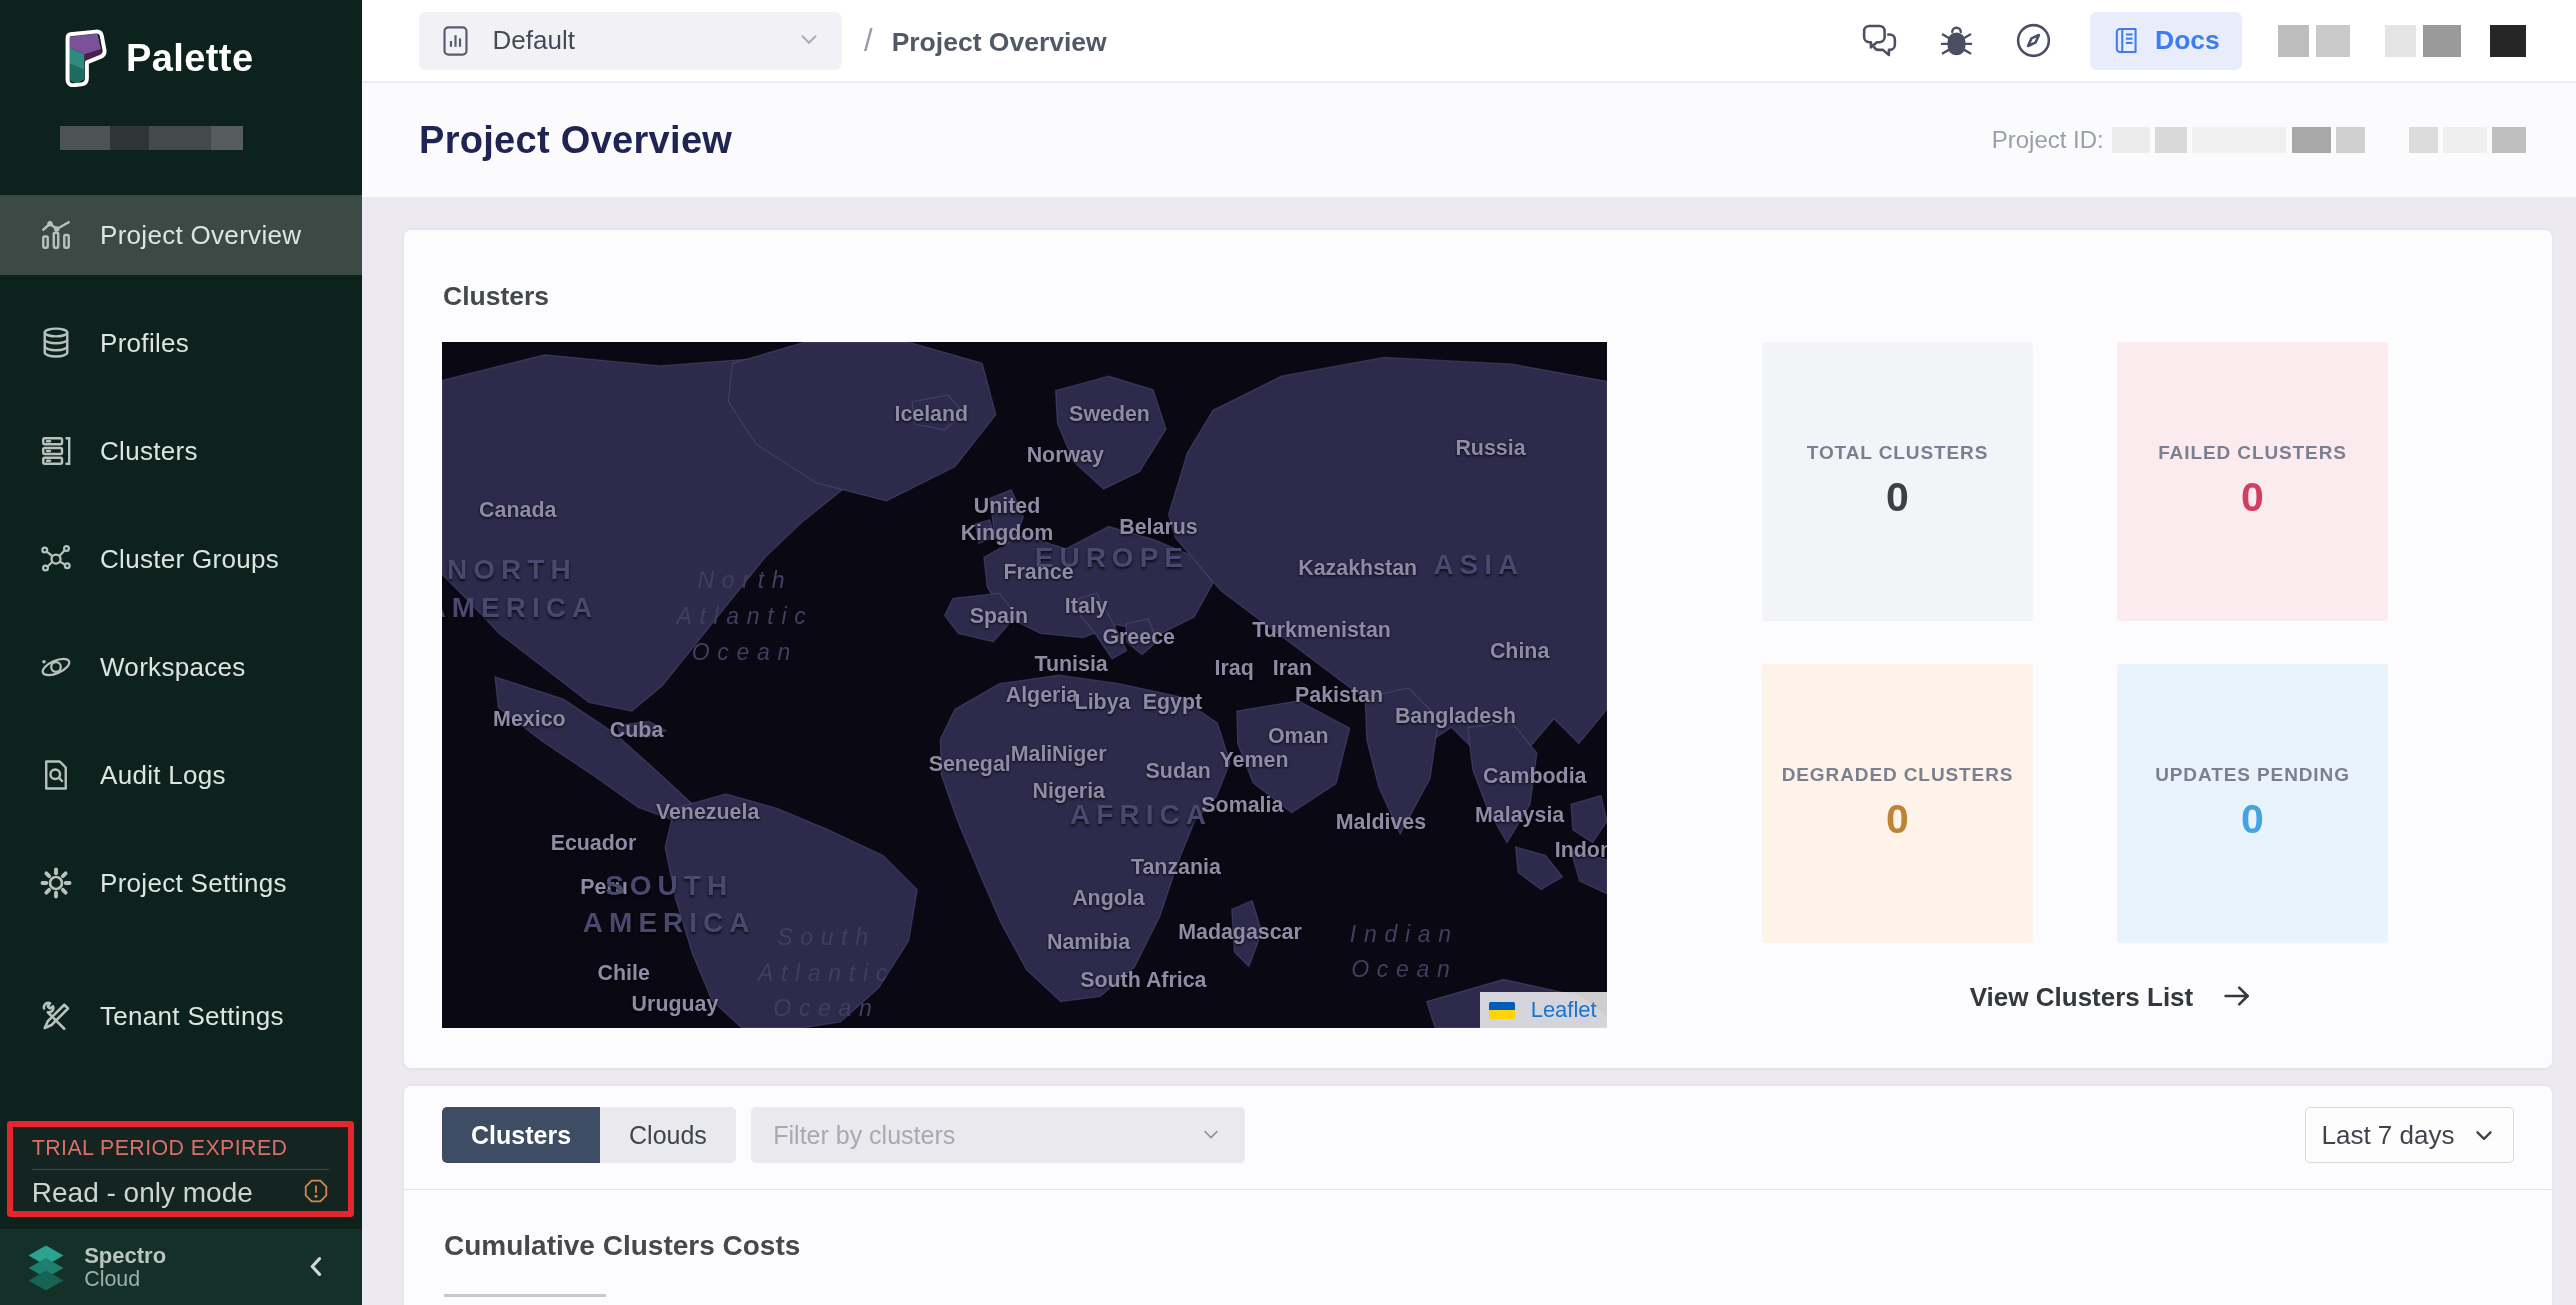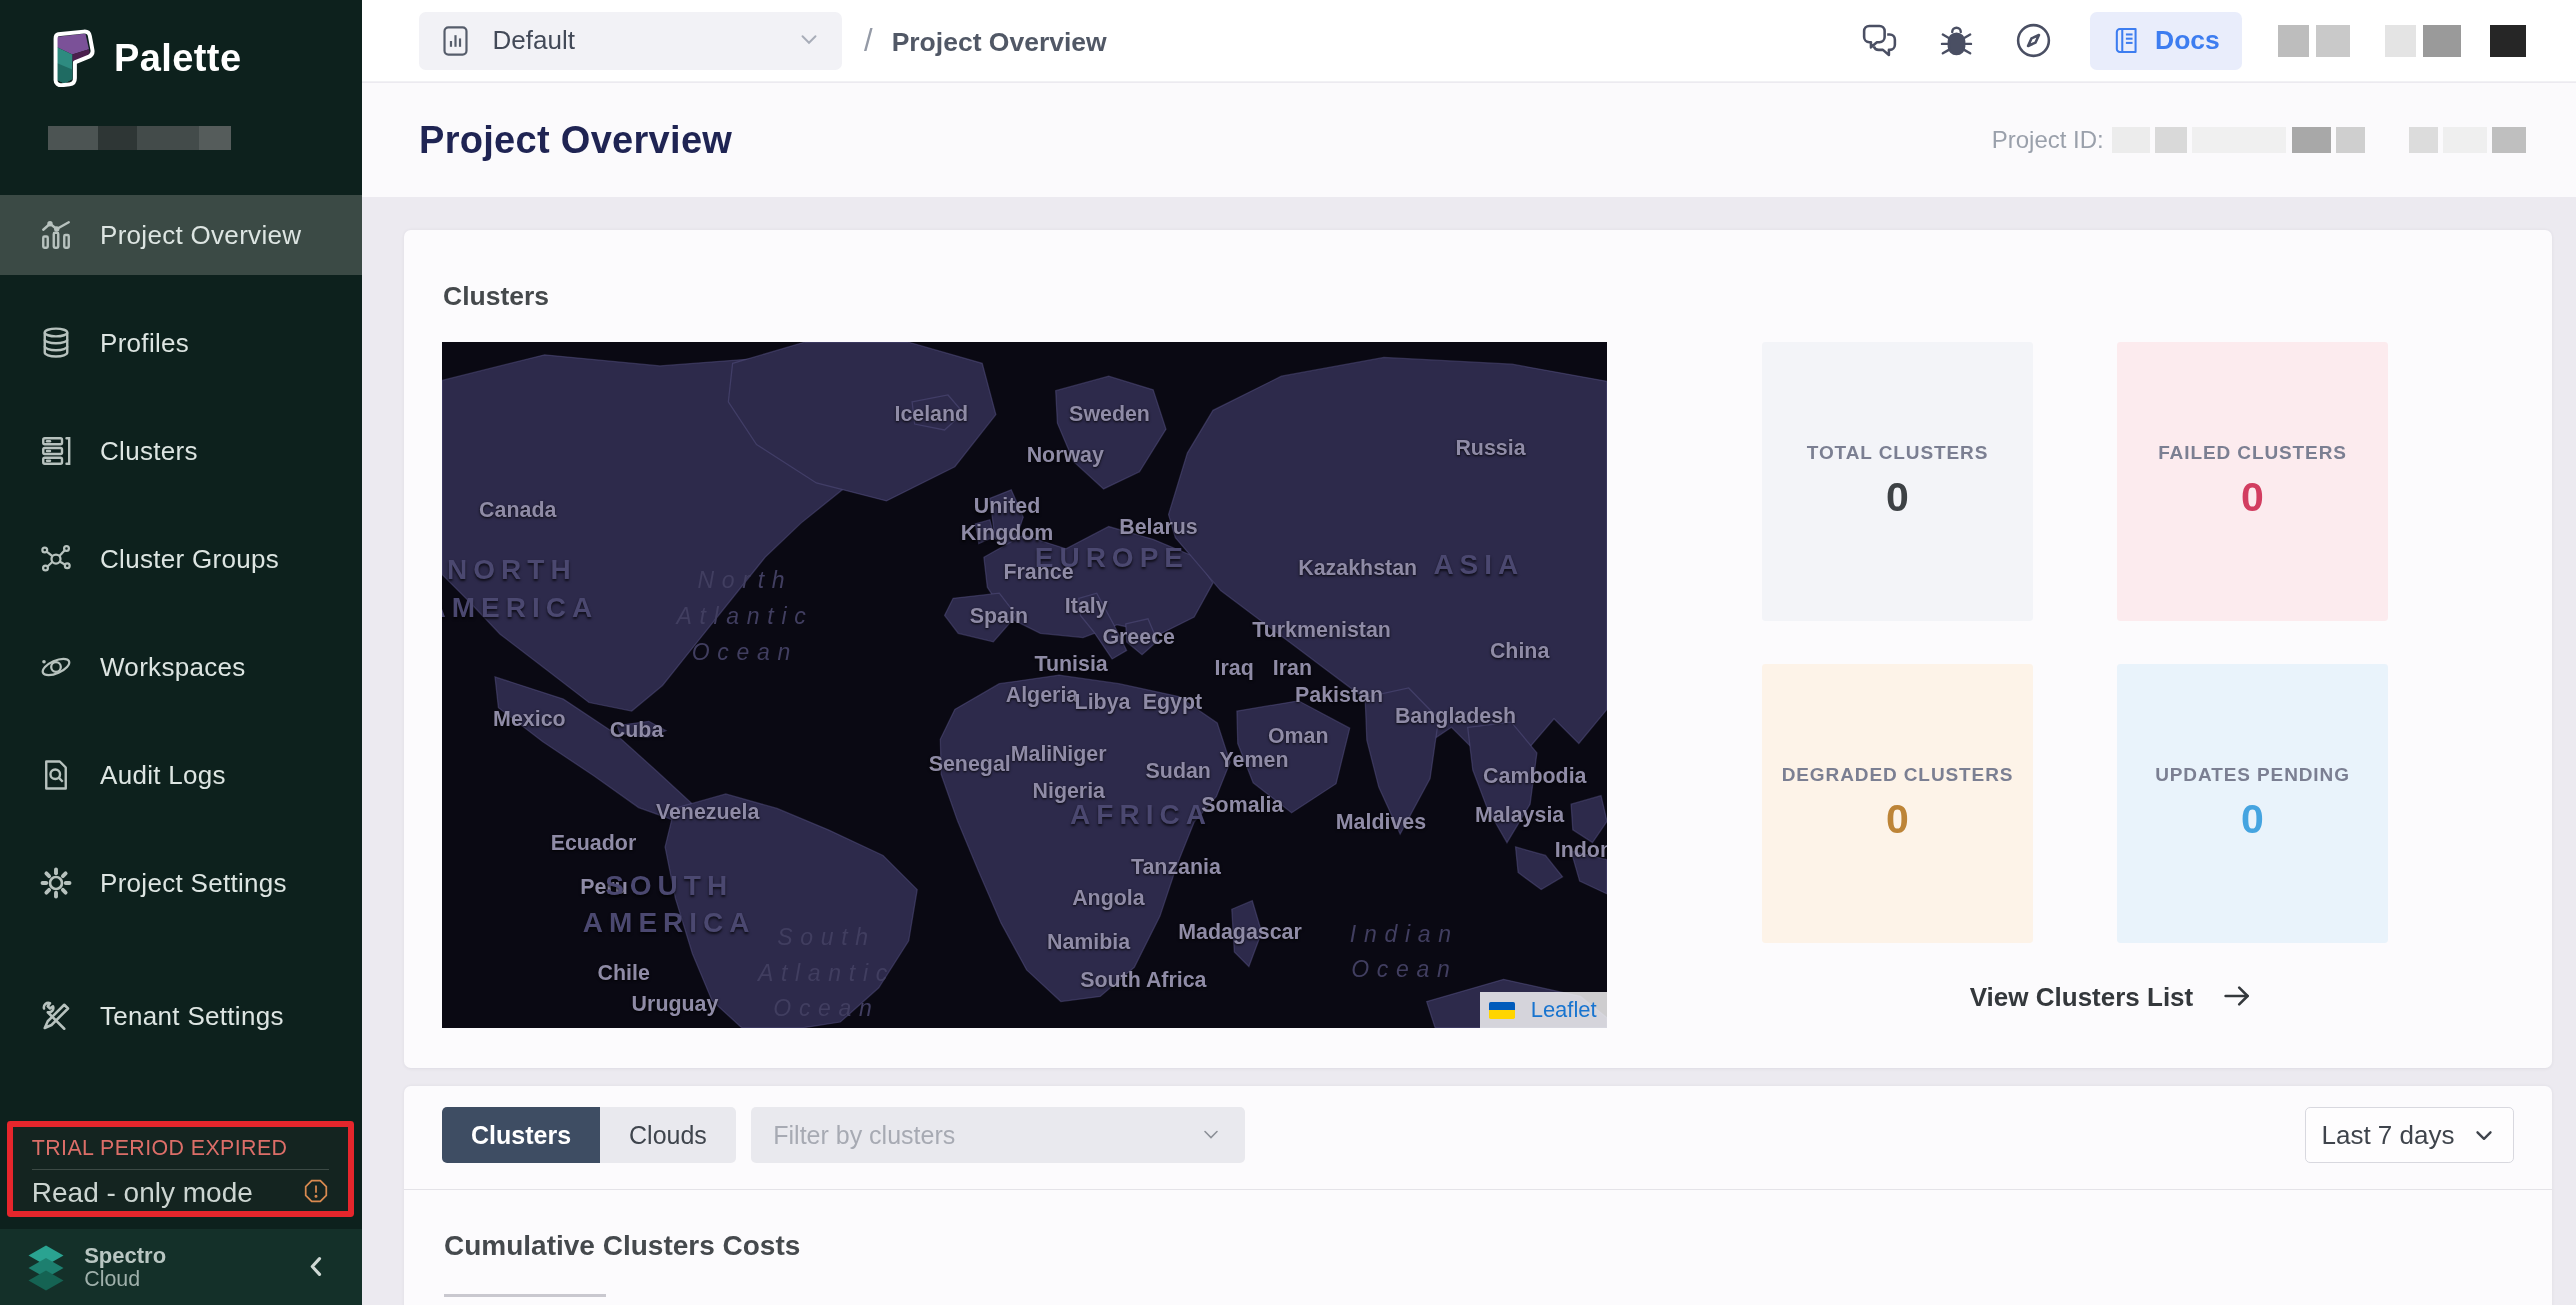--- a/index.html
+++ b/index.html
@@ -2,21 +2,21 @@
 <html style="font-size:13.7px"><head>
 <meta charset="utf-8">
 <style>
   * { margin:0; padding:0; box-sizing:border-box; }
   html,body { width:2576px; height:1306px; }
   body { font-family:"Liberation Sans", sans-serif; background:#eceaf0; overflow:hidden; }
   .app { position:relative; width:2576px; height:1306px; }
 
   
   .sidebar { position:absolute; left:0; top:0; width:362px; height:1306px; background:#0d211d; z-index:5; }
-  .logo-area { position:relative; height:213px; }
+  .logo-area { position:relative; height:213px;margin-left:12px; }
   .logo-row { position:absolute; left:44px; top:29px; display:flex; align-items:center; gap:17px; }
   .logo-mark { width:53px; height:58px; }
   .logo-text { color:#ffffff; font-size:38px; font-weight:700; letter-spacing:0.4px; }
   .version-blur { position:absolute; left:48px; top:126px; display:flex; height:24px; }
   .version-blur span { height:100%; }
 
   .nav { position:absolute; top:195px; left:0; right:0; }
   .nav-item { height:80px; margin-bottom:28px; display:flex; align-items:center; padding-left:38px; gap:26px; cursor:pointer; color:#dde5e2; }
   .nav-item.active { background:#3b4a45; }
   .nav-item.extra-gap { margin-top:53px; }

